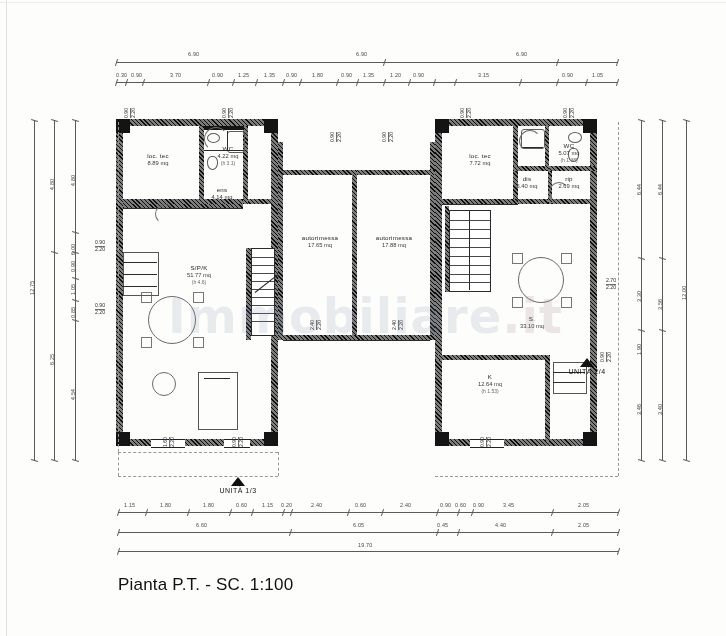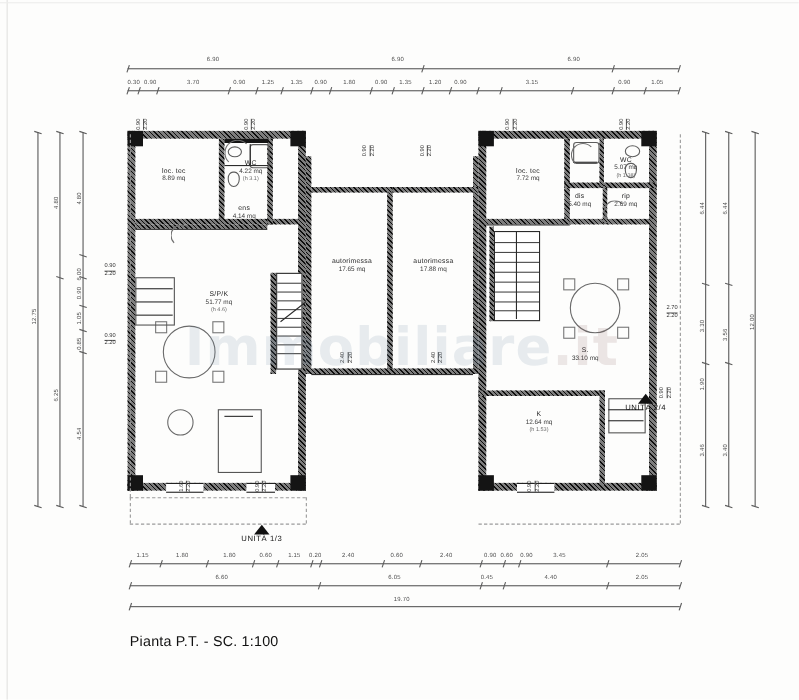--- a/index.html
+++ b/index.html
@@ -78,21 +78,21 @@
   
   .wm{
     position:absolute;left:168px;top:288px;width:390px;height:70px;
     font-size:48px;letter-spacing:1px;color:rgba(120,140,165,.16);
     font-family:"DejaVu Sans", sans-serif;font-weight:700;
     white-space:nowrap;pointer-events:none;user-select:none;
   }
   .wm .dot{color:rgba(150,120,120,.16);}
   .wm .it{color:rgba(150,110,110,.17);}
 
-  .title{position:absolute;left:118px;top:575px;font-size:13px;color:#111;letter-spacing:.2px;white-space:nowrap;}
+  .title{position:absolute;left:118px;top:575px;font-size:17px;color:#111;letter-spacing:.2px;white-space:nowrap;}
 </style>
 </head>
 <body>
 
 <div id="sheet">
 
   <div class="scan-edge"></div>
   <div class="scan-top"></div>
 
   <div>

